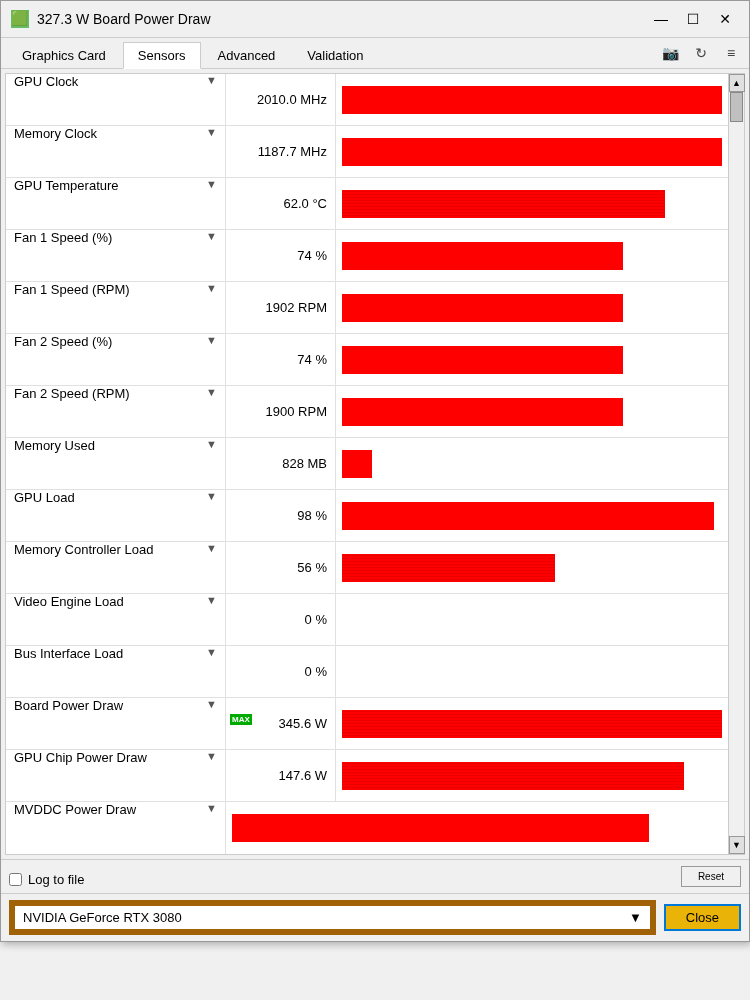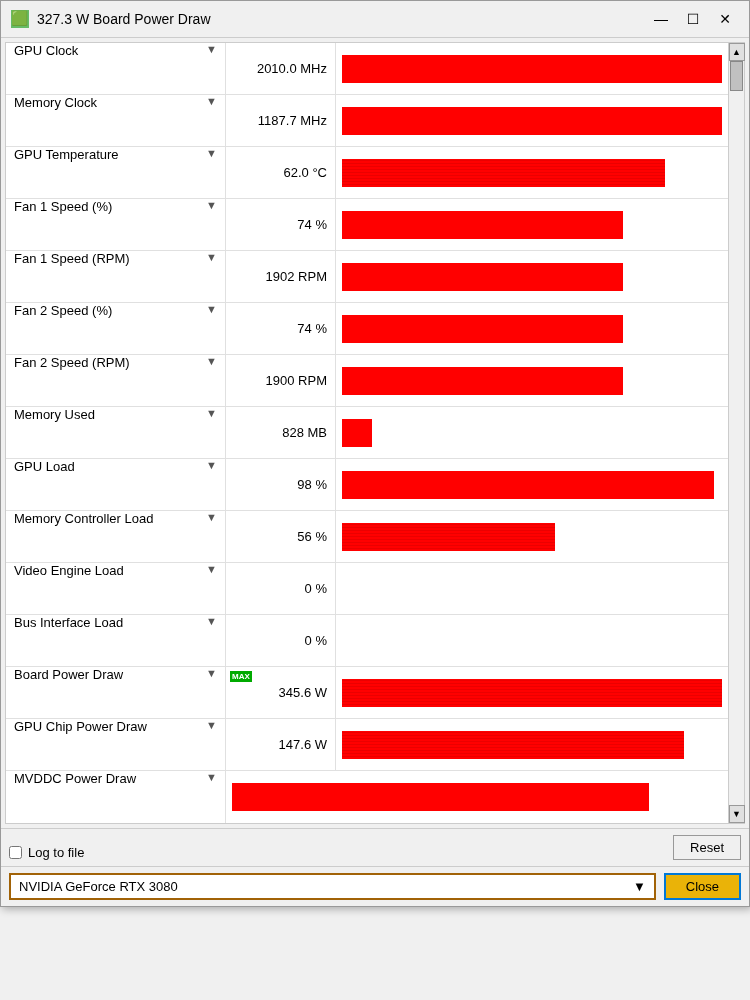--- a/index.html
+++ b/index.html
@@ -181,21 +181,21 @@
       border-right: 1px solid #e0e0e0;
       height: 100%;
       display: flex;
       align-items: center;
       justify-content: flex-end;
       font-size: 13px;
       position: relative;
     }
     .max-badge {
       position: absolute;
-      top: 4px;
+      top: 16px;
       left: 4px;
       background: #00aa00;
       color: white;
       font-size: 8px;
       padding: 1px 2px;
       font-weight: bold;
     }
     .sensor-bar-container {
       flex: 1;
       height: 100%;
@@ -246,34 +246,34 @@
       gap: 6px;
       font-size: 13px;
     }
     .checkbox-label input { cursor: pointer; }
     .spacer { flex: 1; }
     .reset-btn {
       padding: 4px 16px;
       background: #f0f0f0;
       border: 1px solid #999;
       cursor: pointer;
-      font-size: 13px;
+      font-size: 10px;
     }
 
     .footer-bar {
       display: flex;
       align-items: center;
       padding: 6px 8px;
       gap: 8px;
       border-top: 1px solid #ccc;
     }
     .gpu-selector {
       flex: 1;
       padding: 4px 8px;
-      border: 2px solid #a16207;
+      border: 6px solid #a16207;
       font-size: 13px;
       background: white;
       cursor: pointer;
       display: flex;
       align-items: center;
       justify-content: space-between;
     }
     .close-btn {
       padding: 4px 20px;
       background: #eab308;
@@ -292,20 +292,31 @@
       <span class="title-icon">🟩</span>
       <span class="title-text">327.3 W Board Power Draw</span>
     </div>
     <div class="title-controls">
       <button class="title-btn">—</button>
       <button class="title-btn">☐</button>
       <button class="title-btn close">✕</button>
     </div>
   </div>
 
+  <div class="tab-bar">
+    <div class="tab">Graphics Card</div>
+    <div class="tab active">Sensors</div>
+    <div class="tab">Advanced</div>
+    <div class="tab">Validation</div>
+    <div class="tab-actions">
+      <button class="tab-action-btn">📷</button>
+      <button class="tab-action-btn">↻</button>
+      <button class="tab-action-btn">≡</button>
+    </div>
+  </div>
 
   <div class="content-area">
     <div class="sensor-list" id="sensor-list-container">
 
     <div class="sensor-row">
           <div class="sensor-name">
     <span class="sensor-name-text">GPU Clock</span>
     <span class="dropdown-arrow">▼</span>
   </div>
           <div class="sensor-value">

